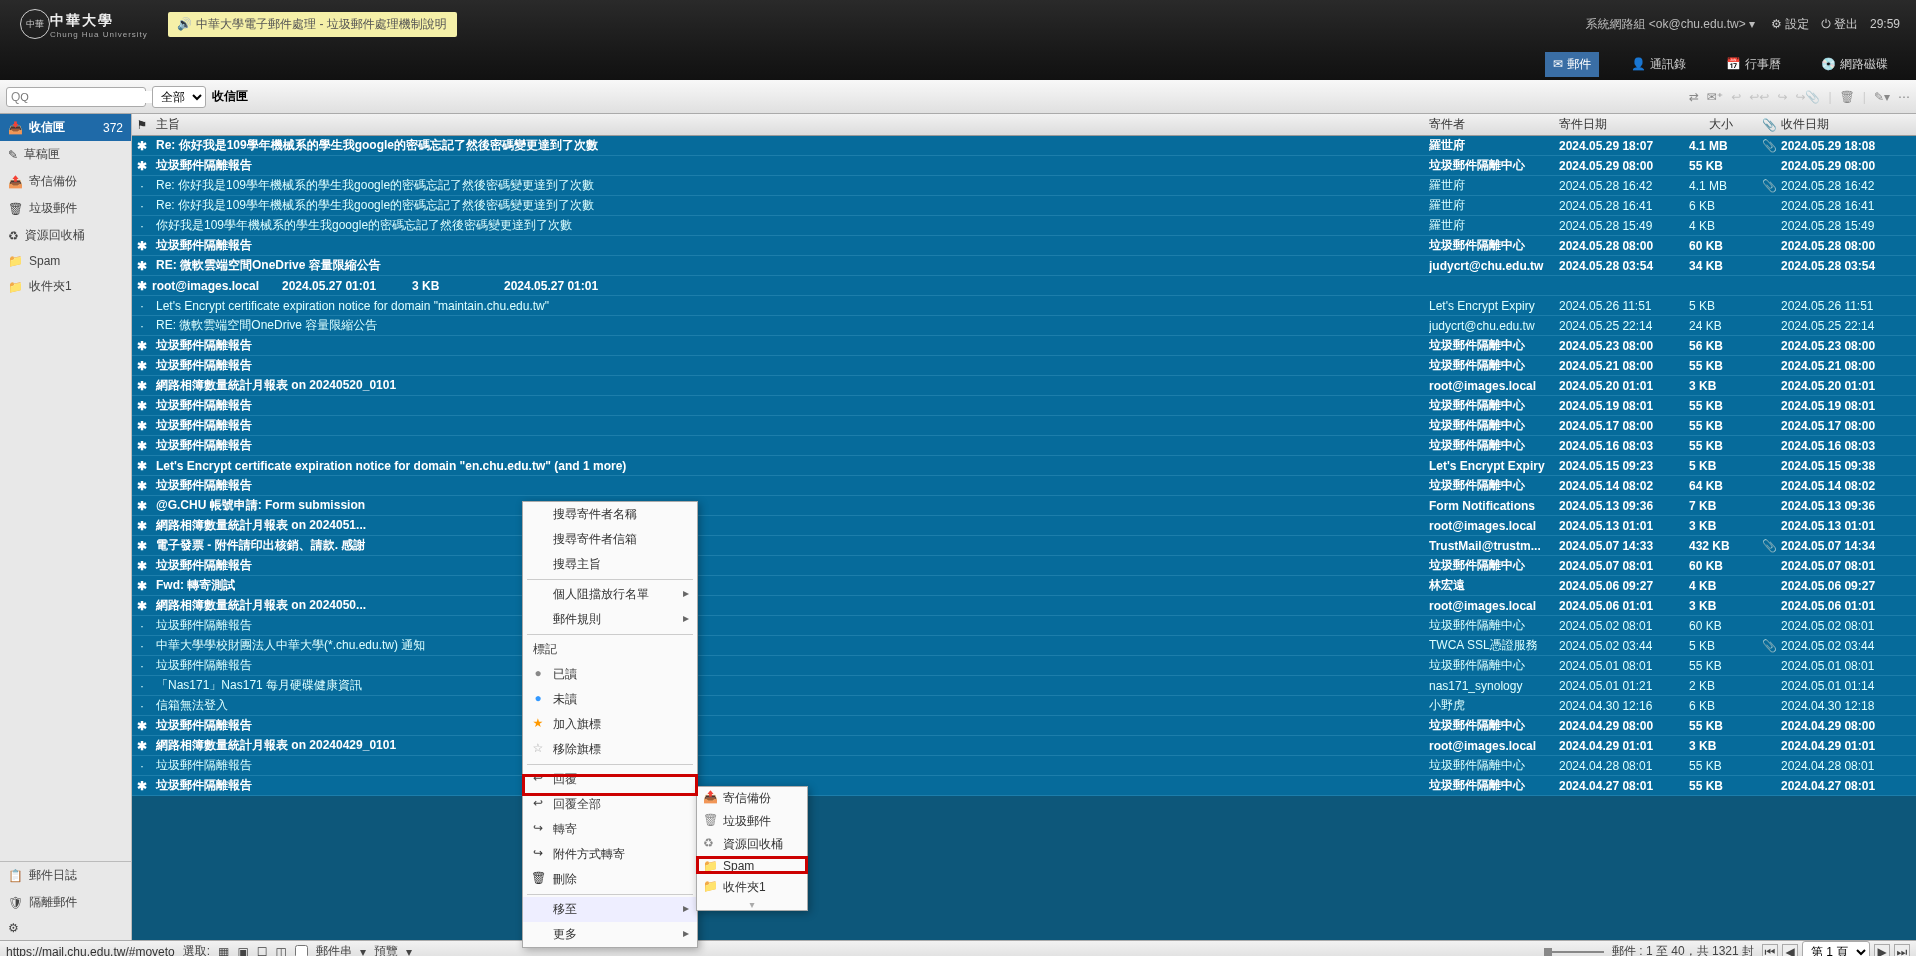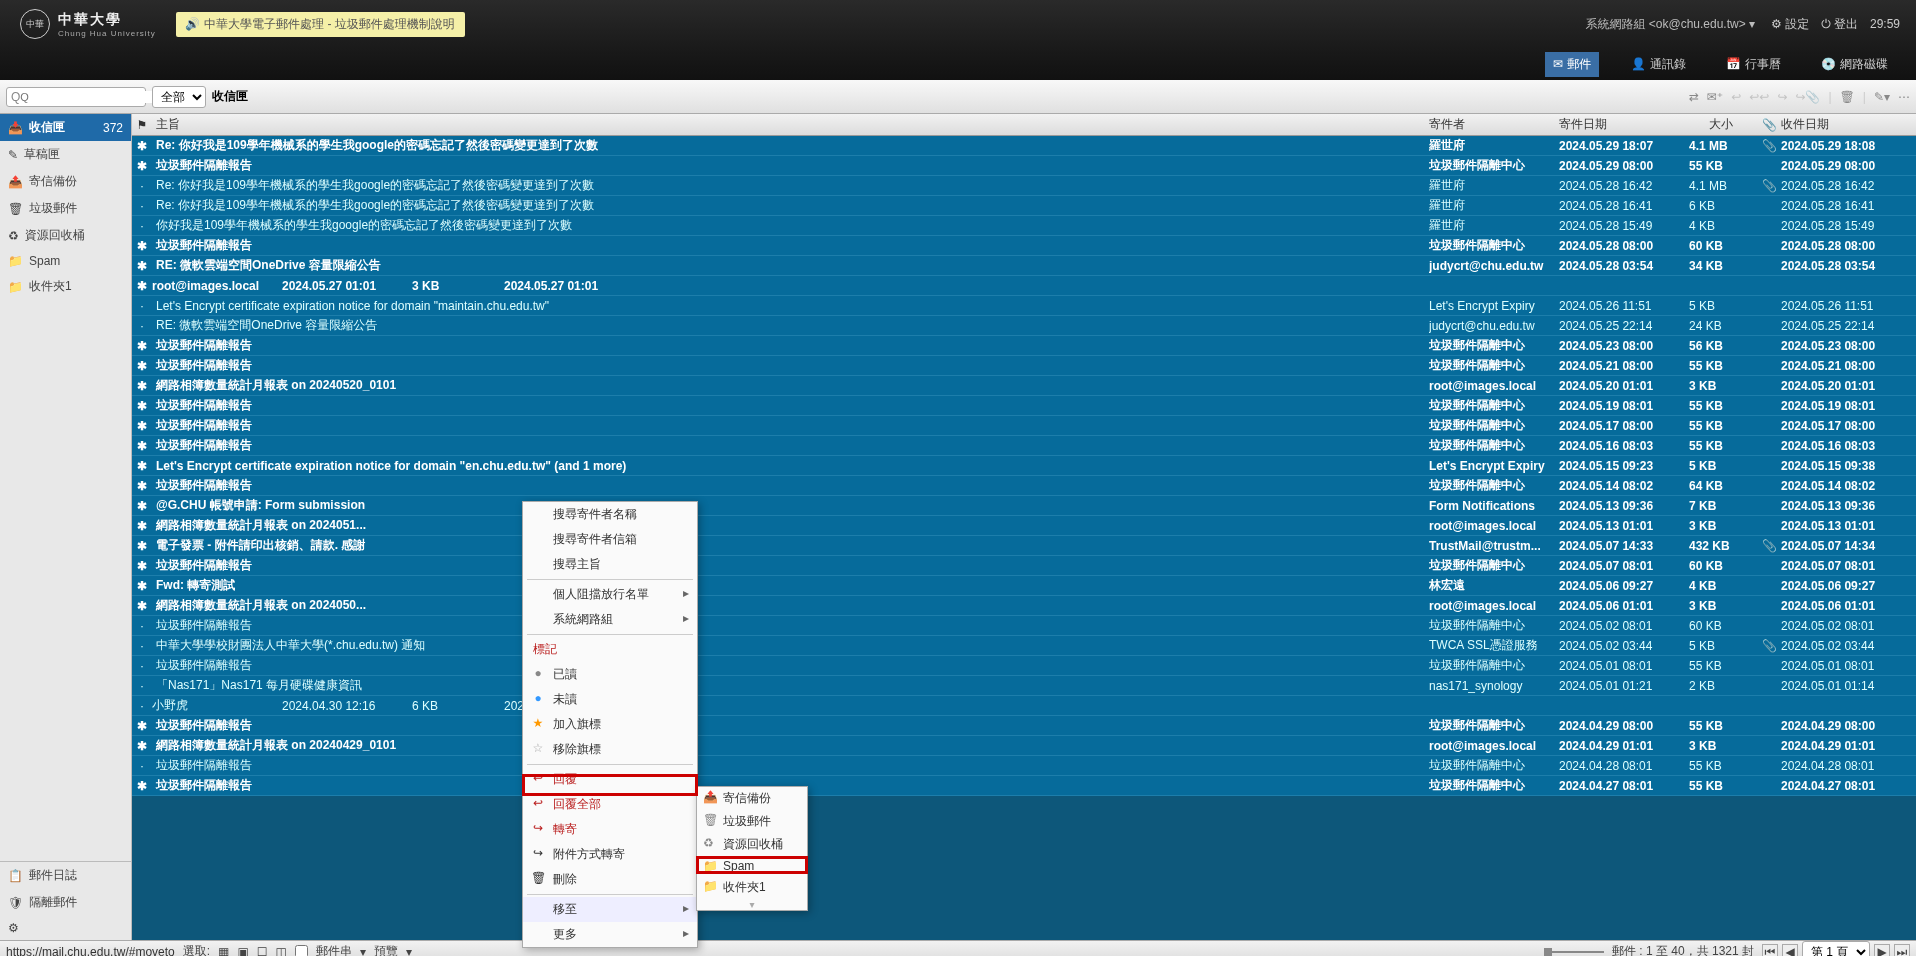--- a/index.html
+++ b/index.html
@@ -1,18 +1,18 @@
 <!DOCTYPE html>
 <html><head>
 <meta charset="utf-8">
 <style>
 *{box-sizing:border-box;margin:0;padding:0;font-family:"Microsoft JhengHei",Arial,sans-serif;font-size:12px}
 body{background:#333;overflow:hidden}
 .topbar{height:48px;background:linear-gradient(#2a2a2a,#1a1a1a);display:flex;align-items:center;color:#eee;padding:0 8px}
-.logo{display:flex;align-items:center;gap:8px;padding:0 12px}
+.logo{display:flex;align-items:flex-end;padding:0 12px}
 .logo-circle{width:30px;height:30px;border:1.5px solid #ccc;border-radius:50%;display:flex;align-items:center;justify-content:center;font-size:9px;color:#ccc}
 .logo-txt{font-size:14px;font-weight:bold;letter-spacing:2px}
 .logo-sub{font-size:8px;color:#aaa;letter-spacing:1px}
 .notice{background:#f5f0a8;color:#555;padding:4px 10px;margin-left:8px;border-radius:2px}
 .spacer{flex:1}
 .user-info{color:#bbb;padding:0 8px}
 .top-ctrl{display:flex;gap:12px;align-items:center;color:#ccc;padding:0 8px}
 .top-ctrl span{cursor:pointer}
 .mainnav{height:32px;background:linear-gradient(#1a1a1a,#111);display:flex;justify-content:flex-end;align-items:center;padding-right:20px;gap:24px;color:#ccc}
 .mainnav .nav-item{display:flex;align-items:center;gap:4px;padding:4px 8px;cursor:pointer}
@@ -45,21 +45,21 @@
 .mail-row .star{width:20px;text-align:center}
 .mail-row .subj{flex:1;white-space:nowrap;overflow:hidden;text-overflow:ellipsis;padding-left:4px}
 .mail-row .from{width:130px;white-space:nowrap;overflow:hidden;text-overflow:ellipsis}
 .mail-row .sdate{width:130px}
 .mail-row .size{width:70px;padding-right:6px}
 .mail-row .att{width:22px;text-align:center;color:#a4d4ee}
 .mail-row .rdate{width:135px}
 .ctx-menu{position:absolute;left:390px;top:387px;width:176px;background:#fafafa;border:1px solid #aaa;box-shadow:2px 2px 8px rgba(0,0,0,0.3);z-index:10}
 .ctx-item{padding:4px 10px 4px 30px;position:relative;color:#333;cursor:pointer;font-size:12px}
 .ctx-item:hover,.ctx-item.hi{background:#eef}
-.ctx-item.disabled{color:#b91c1c}
+.ctx-item.disabled{color:#404040}
 .ctx-sep{height:1px;background:#ccc;margin:2px 4px}
 .ctx-sub{position:absolute;right:8px;top:4px;color:#666}
 .ctx-icon{position:absolute;left:8px;top:4px;width:14px;text-align:center}
 .ctx-box1{position:absolute;left:390px;top:660px;width:176px;height:22px;border:3px solid #c00;z-index:11;pointer-events:none}
 .sub-menu{position:absolute;left:564px;top:672px;width:112px;background:#fafafa;border:1px solid #aaa;box-shadow:2px 2px 8px rgba(0,0,0,0.3);z-index:10}
 .sub-item{padding:3px 8px 3px 26px;position:relative;color:#333;font-size:12px;cursor:pointer}
 .sub-item .ic{position:absolute;left:6px;top:3px;color:#888}
 .ctx-box2{position:absolute;left:564px;top:742px;width:112px;height:18px;border:3px solid #c00;z-index:11;pointer-events:none}
 .statusbar{height:22px;background:linear-gradient(#f2f2f2,#dcdcdc);border-top:1px solid #aaa;display:flex;align-items:center;padding:0 6px;font-size:11px;color:#444;gap:8px}
 .statusbar .url{color:#333}
@@ -392,20 +392,21 @@
           <div class="star">·</div>
           <div class="subj">「Nas171」Nas171 每月硬碟健康資訊</div>
           <div class="from">nas171_synology</div>
           <div class="sdate">2024.05.01 01:21</div>
           <div class="size">2 KB</div>
           <div class="att"></div>
           <div class="rdate">2024.05.01 01:14</div>
         </div>
         <div class="mail-row read">
           <div class="star">·</div>
+          <div class="subj">信箱無法登入</div>
           <div class="from">小野虎</div>
           <div class="sdate">2024.04.30 12:16</div>
           <div class="size">6 KB</div>
           <div class="att"></div>
           <div class="rdate">2024.04.30 12:18</div>
         </div>
         <div class="mail-row">
           <div class="star">✱</div>
           <div class="subj">垃圾郵件隔離報告</div>
           <div class="from">垃圾郵件隔離中心</div>
@@ -442,21 +443,21 @@
           <div class="rdate">2024.04.27 08:01</div>
         </div>
       </div>
 
     <div class="ctx-menu">
       <div class="ctx-item">搜尋寄件者名稱</div>
       <div class="ctx-item">搜尋寄件者信箱</div>
       <div class="ctx-item">搜尋主旨</div>
       <div class="ctx-sep"></div>
       <div class="ctx-item"><span>個人阻擋放行名單</span><span class="ctx-sub">▸</span></div>
-      <div class="ctx-item"><span>系統網路組</span><span class="ctx-sub">▸</span></div>
+      <div class="ctx-item"><span>郵件規則</span><span class="ctx-sub">▸</span></div>
       <div class="ctx-sep"></div>
       <div class="ctx-item disabled" style="padding-left:10px">標記</div>
       <div class="ctx-item"><span class="ctx-icon" style="color:#888">●</span><span>已讀</span></div>
       <div class="ctx-item"><span class="ctx-icon" style="color:#39f">●</span><span>未讀</span></div>
       <div class="ctx-item"><span class="ctx-icon" style="color:#f90">★</span><span>加入旗標</span></div>
       <div class="ctx-item"><span class="ctx-icon" style="color:#aaa">☆</span><span>移除旗標</span></div>
       <div class="ctx-sep"></div>
       <div class="ctx-item disabled"><span class="ctx-icon">↩</span><span>回覆</span></div>
       <div class="ctx-item disabled"><span class="ctx-icon">↩</span><span>回覆全部</span></div>
       <div class="ctx-item disabled"><span class="ctx-icon">↪</span><span>轉寄</span></div>

